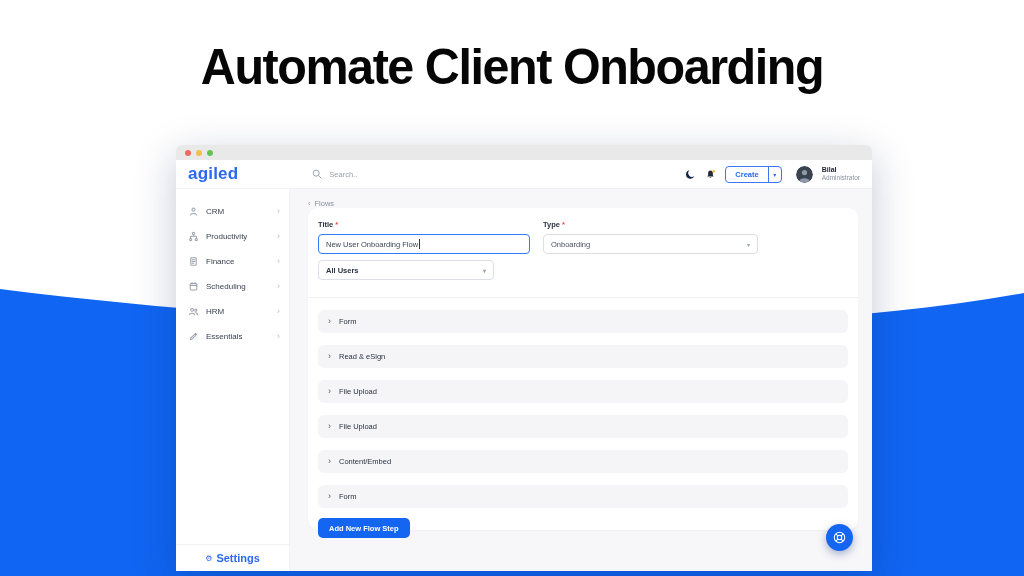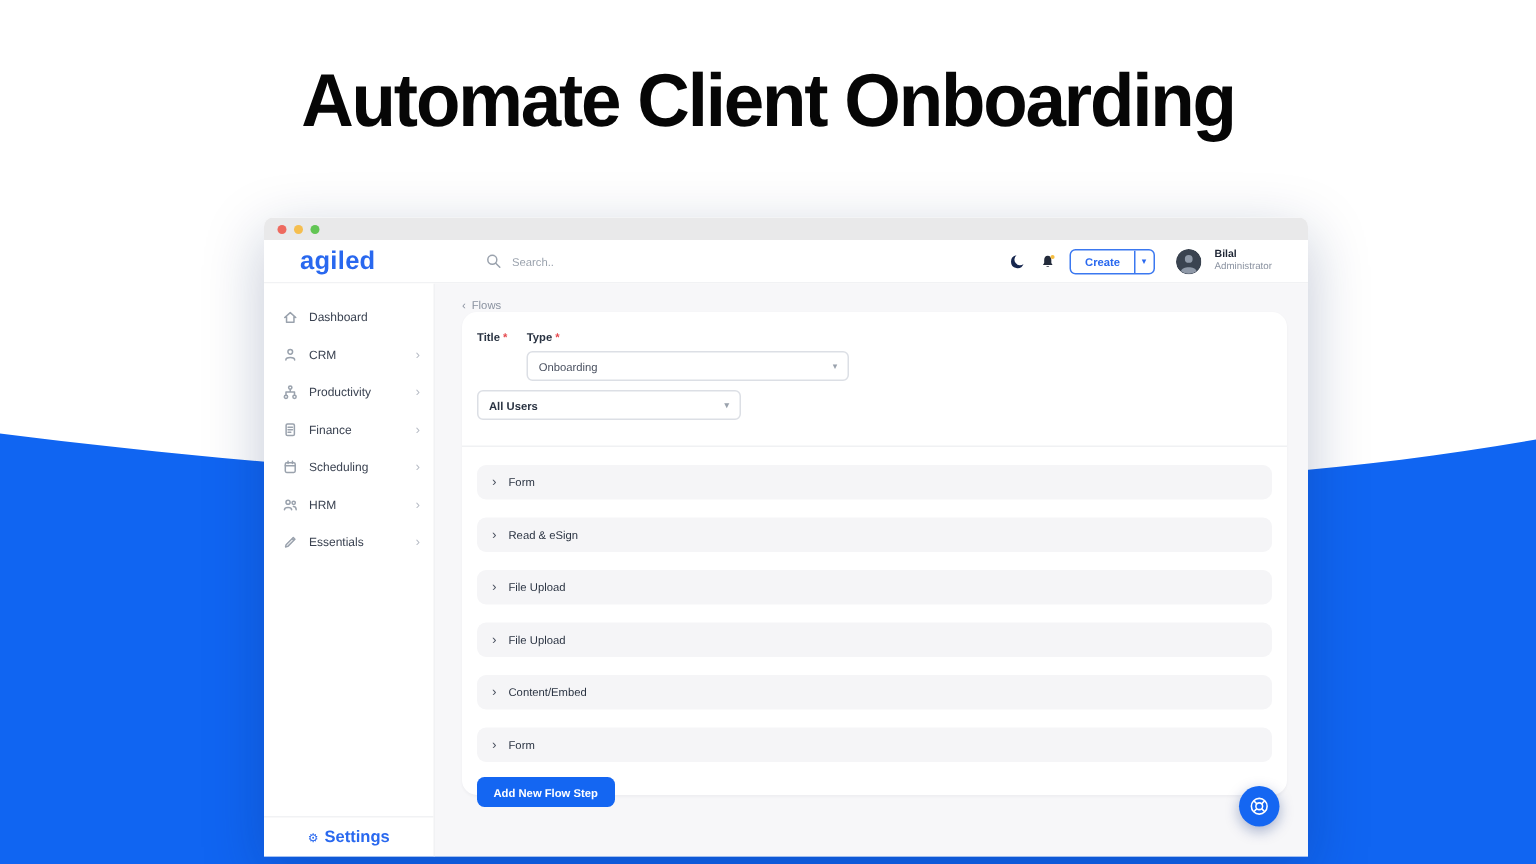--- a/index.html
+++ b/index.html
@@ -19,21 +19,21 @@
   .window {
     position:absolute; left:176px; top:145px; width:696px; height:426px;
     background:#fff; border-radius:6px 6px 0 0; overflow:hidden; z-index:2;
     box-shadow:0 12px 40px rgba(10,35,90,.25);
     display:flex; flex-direction:column;
   }
   .titlebar { flex:0 0 15px; background:#E9E9EA; display:flex; align-items:center; gap:5px; padding-left:9px; }
   .dot { width:6px; height:6px; border-radius:50%; }
   .dot.red{ background:#EE6A5F; } .dot.yellow{ background:#F5BE4F; } .dot.green{ background:#62C554; }
   
-  .appbar { flex:0 0 29px; background:#fff; border-bottom:1px solid #F1F2F4; display:flex; align-items:center; padding:0 24px; }
+  .appbar { flex:0 0 29px; background:#fff; border-bottom:1px solid #F1F2F4; display:flex; align-items:center; padding:0 12px; }
   .brand { font-size:17px; font-weight:bold; color:#2968EF; letter-spacing:.2px; cursor:pointer; }
   .search { display:flex; gap:5px; margin-left:74px; }
   .search input { border:none; outline:none; background:transparent; font-size:7.5px; width:95px; color:#6a7280; font-family:inherit; }
   .search input::placeholder { color:#9AA2AD; }
   .appbar-right { margin-left:auto; display:flex; align-items:center; gap:9px; }
   .icon-btn { display:flex; align-items:center; cursor:pointer; }
   .create-btn { display:flex; border:1px solid #3B78F0; border-radius:4px; overflow:hidden; height:17px; background:#fff; cursor:pointer;justify-content:center; }
   .create-main { padding:0 9px; display:flex; align-items:center; color:#2968EF; font-size:7.5px; font-weight:bold; }
   .create-caret { border-left:1px solid #3B78F0; width:13px; display:flex; align-items:center; justify-content:center; color:#2968EF; font-size:6px; }
   .avatar { width:17px; height:17px; border-radius:50%; overflow:hidden; margin-left:5px; flex:0 0 auto; cursor:pointer; }
@@ -139,28 +139,20 @@
       <span class="user-block">
         <div class="user-name">Bilal</div>
         <div class="user-role">Administrator</div>
       </span>
     </div>
   </div>
 
   <div class="body-row">
     <aside class="sidebar">
 
-      <div class="side-item">
-        <span class="sicon">
-            <svg width="11" height="11" viewBox="0 0 12 12" fill="none" stroke="#9AA2AD" stroke-width="1.1" stroke-linecap="round" stroke-linejoin="round">
-              <path d="M2 6.2 L6 2.6 L10 6.2 M3.3 5.4 V9.6 H8.7 V5.4"></path>
-            </svg>
-          </span>
-        <span class="slabel">Dashboard</span>
-      </div>
 
       <div class="side-item">
         <span class="sicon">
             <svg width="11" height="11" viewBox="0 0 12 12" fill="none" stroke="#9AA2AD" stroke-width="1.1" stroke-linecap="round">
               <circle cx="6" cy="3.9" r="1.7"></circle>
               <path d="M2.8 9.8 C2.8 7.5 9.2 7.5 9.2 9.8"></path>
             </svg>
           </span>
         <span class="slabel">CRM</span>
         <span class="schev">›</span>
@@ -237,20 +229,24 @@
         <span>‹</span>
         <span>Flows</span>
       </div>
 
       <div class="card">
         <div class="form-row">
           <div class="field">
             <div class="f-label">
               <span>Title</span>
                 <span class="req">*</span>
+            </div>
+            <div class="text-input">
+              <span>New User Onboarding Flow</span>
+              <span class="cursor"></span>
             </div>
           </div>
           <div class="field">
             <div class="f-label">
               <span>Type</span>
                 <span class="req">*</span>
             </div>
             <div class="select type">
               <span>Onboarding</span>
               <span class="caret">▾</span>

